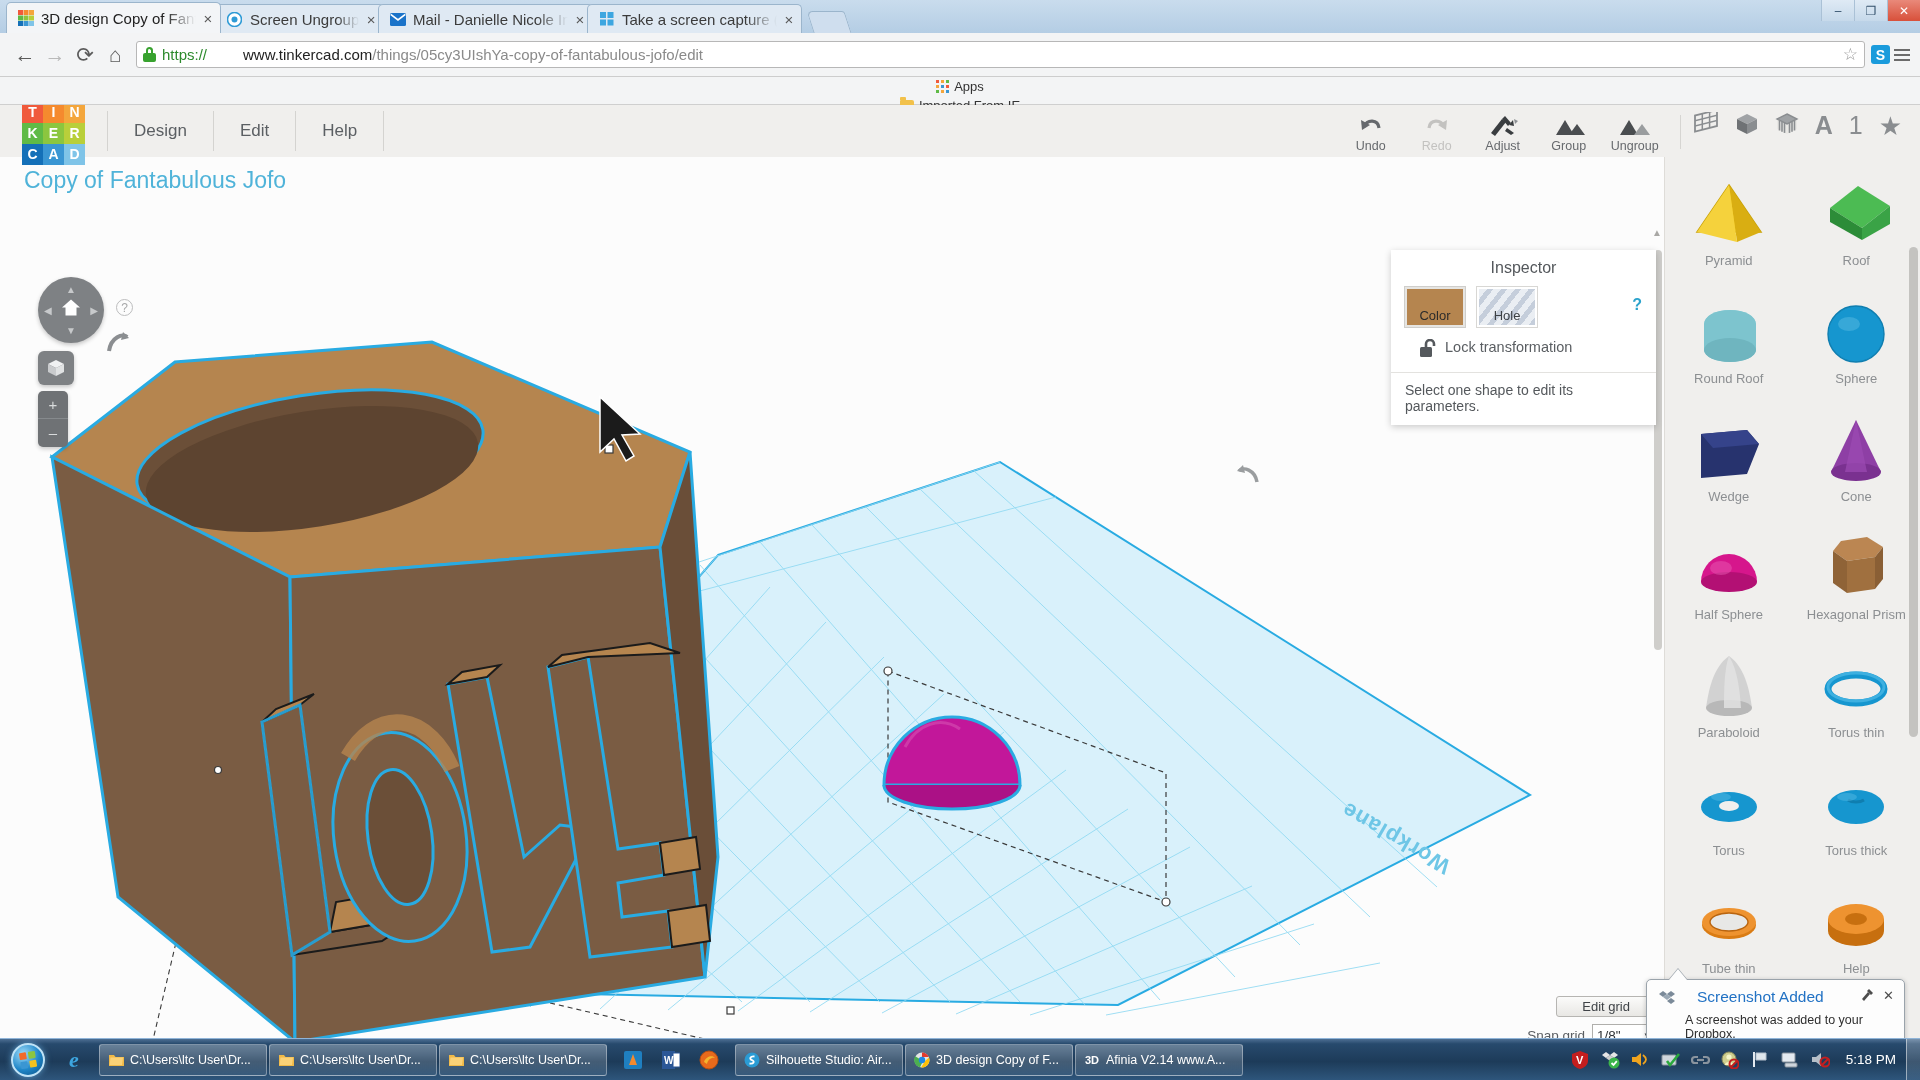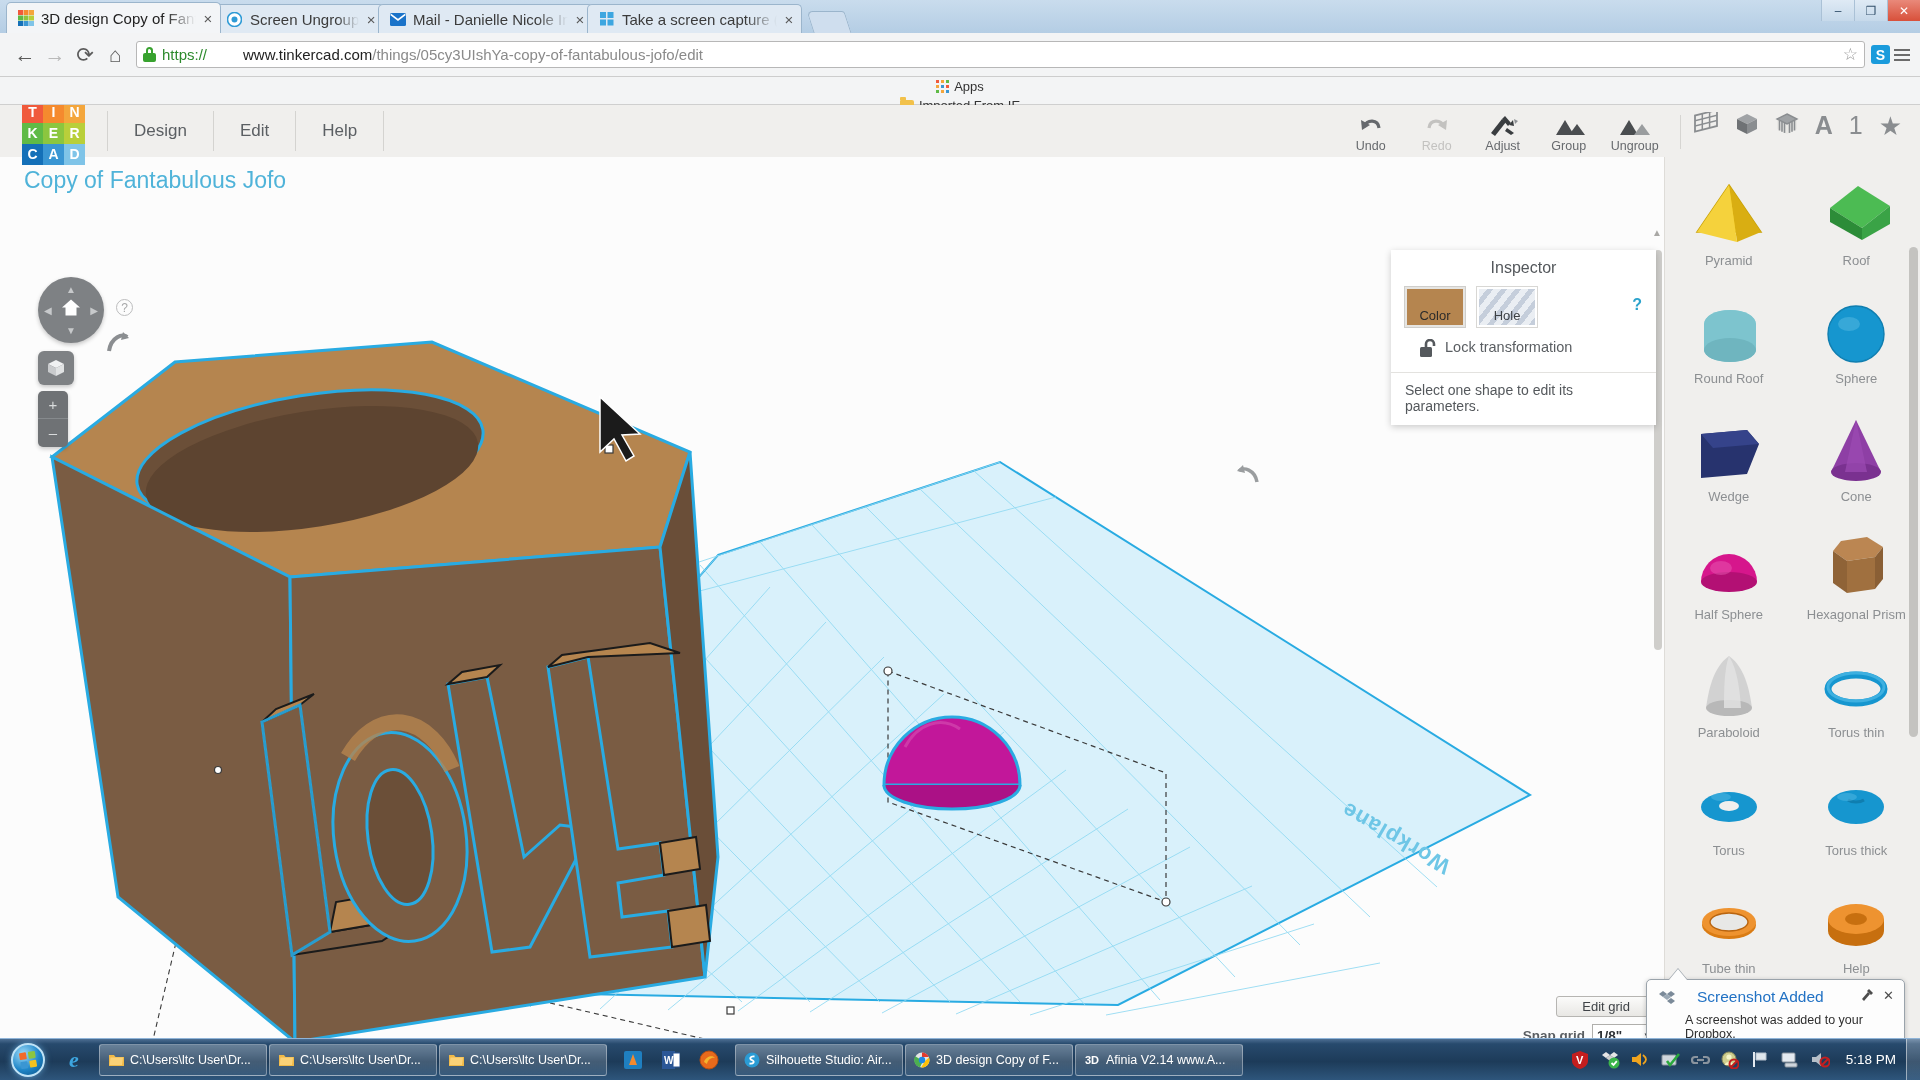--- a/index.html
+++ b/index.html
@@ -351,21 +351,21 @@
   }
   .btn-editgrid {
     display: inline-block;
     background: linear-gradient(#fbfbfa,#e8e7e4);
     border: 1px solid #b6b5b2;
     border-radius: 3px;
     font-size: 13px; color: #3f4347;
     padding: 2px 25px;
     margin-bottom: 7px;
   }
-  .snap-row { display: flex; align-items: center; justify-content: flex-end; gap: 7px; font-size: 13.5px; color: #5a5e62; font-weight: bold; }
+  .snap-row { display: flex; align-items: center; justify-content: flex-end; gap: 7px; font-size: 13.5px; color: #5a5e62; }
   .snap-select {
     width: 64px; height: 22px;
     background: #fff; border: 1px solid #b0afac;
     display: flex; align-items: center; justify-content: space-between;
     padding: 0 4px;
     font-size: 13.5px; color: #2e3236;
   }
   .snap-select .cv { font-size: 8px; color: #3d4145; }
 
   

